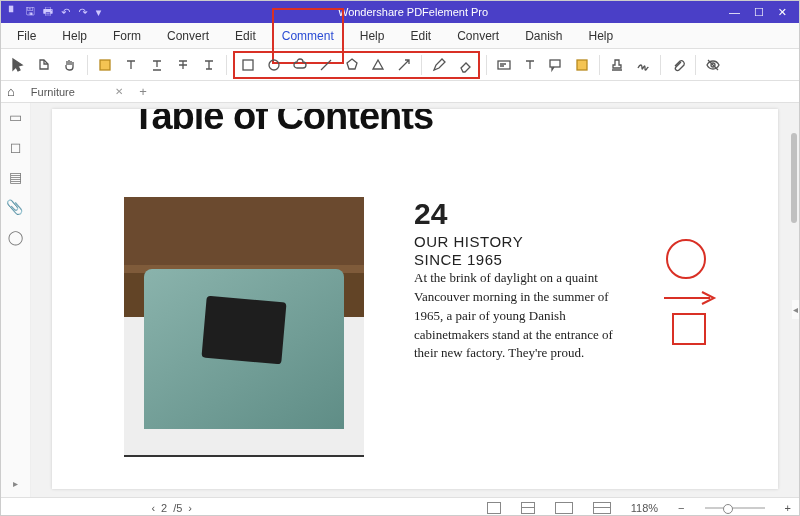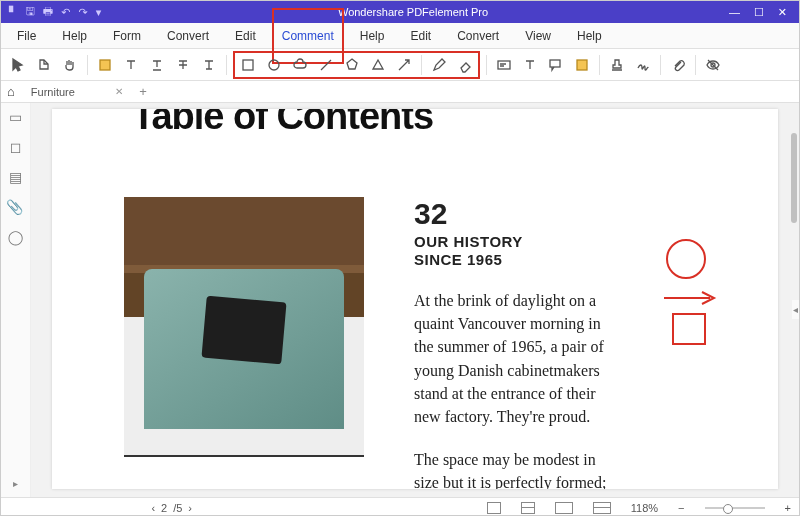--- a/index.html
+++ b/index.html
@@ -29,22 +29,22 @@
 .leftpanel .collapse { margin-top: auto; margin-bottom: 8px; font-size: 10px; color: #888; }
 .docwrap { flex: 1; background: #f2f2f2; position: relative; overflow: hidden; }
 .page { background: #fff; margin: 6px auto 0; width: 726px; height: 380px; box-shadow: 0 0 3px rgba(0,0,0,0.15); position: relative; overflow: hidden; }
 .page-title-cut { position: absolute; top: -14px; left: 80px; font-size: 38px; font-weight: 800; color: #111; letter-spacing: -1px; font-family: Arial, sans-serif; }
 .content { position: absolute; top: 88px; left: 72px; right: 40px; display: flex; gap: 50px; }
 .photo { width: 240px; height: 260px; background: linear-gradient(#6b4a2f 0 68px, #7f5b3a 68px 76px, #624426 76px 120px, #eee 120px); position: relative; border-bottom: 2px solid #333; }
 .photo::before { content:""; position:absolute; left:20px; top:72px; width:200px; height:160px; background: linear-gradient(145deg,#8ab3ac,#5f8d86); border-radius: 8px 8px 0 0; }
 .photo::after { content:""; position:absolute; left:80px; top:102px; width:80px; height:62px; background:#1e1e1e; border-radius:4px; transform: rotate(5deg); }
 .textcol { flex: 1; font-family: Georgia, 'Times New Roman', serif; color: #222; position: relative; }
 .textcol .bignum { font-size: 30px; font-weight: 900; font-family: Arial, sans-serif; }
-.textcol .subhead { font-size: 15px; font-weight: 700; font-family: Arial, sans-serif; margin-top: 2px; line-height: 1.2; letter-spacing: .5px; }
-.textcol p { font-size: 16px; line-height: 1.45; margin-top: 20px; max-width: 200px; }
+.textcol .subhead { font-size: 15px; font-weight: 400; font-family: Arial, sans-serif; margin-top: 2px; line-height: 1.2; letter-spacing: .5px; }
+.textcol p { font-size: 13px; line-height: 1.45; margin-top: 0; max-width: 200px; }
 .annot { position: absolute; right: -30px; }
 .annot.circle { top: 130px; width: 40px; height: 40px; border: 2px solid #d93025; border-radius: 50%; }
 .annot.arrow { top: 182px; right: -34px; }
 .annot.square { top: 204px; right: -30px; width: 34px; height: 32px; border: 2px solid #d93025; }
 .scroll-thumb { position:absolute; right:2px; top:30px; width:6px; height:90px; background:#c0c0c0; border-radius:3px; }
 .rightcollapse { position:absolute; right:0; top:50%; font-size:10px; color:#888; background:#fafafa; padding:4px 1px; cursor:pointer; }
 .statusbar { height: 20px; border-top: 1px solid #e0e0e0; display: flex; align-items: center; font-size: 11px; color: #555; background: #fff; padding: 0 8px; gap: 10px; }
 .statusbar .nav { display: flex; align-items: center; gap: 6px; margin: 0 auto; }
 .statusbar .right { margin-left: auto; display: flex; align-items: center; gap: 20px; }
 .statusbar .viewbtn { width: 14px; height: 12px; border: 1px solid #888; cursor: pointer; }
@@ -74,21 +74,21 @@
 <div class="menubar">
   <div class="item">File</div>
   <div class="item">Help</div>
   <div class="item">Form</div>
   <div class="item">Convert</div>
   <div class="item">Edit</div>
   <div class="item active">Comment</div>
   <div class="item">Help</div>
   <div class="item">Edit</div>
   <div class="item">Convert</div>
-  <div class="item">View</div>
+  <div class="item">Danish</div>
   <div class="item">Help</div>
 </div>
 
 <div class="toolbar">
   <div class="btn">
       <svg viewBox="0 0 16 16">
         <path d="M3 2l9 6-4 1 2 4-2 1-2-4-3 3z" fill="#555"></path>
       </svg>
     </div>
   <div class="btn">
@@ -244,27 +244,26 @@
     <span>📎</span>
     <span>◯</span>
     <span class="collapse">▸</span>
   </div>
   <div class="docwrap">
     <div class="page">
       <div class="page-title-cut">Table of Contents</div>
       <div class="content">
         <div class="photo"></div>
         <div class="textcol">
-          <div class="bignum">32</div>
+          <div class="bignum">24</div>
           <div class="subhead">
             <span>OUR HISTORY</span><br>
             <span>SINCE 1965</span>
           </div>
           <p>At the brink of daylight on a quaint Vancouver morning in the summer of 1965, a pair of young Danish cabinetmakers stand at the entrance of their new factory. They're proud.</p>
-          <p>The space may be modest in size but it is perfectly formed; all painstakingly built by their hands.</p>
         </div>
       </div>
       <div class="annot circle" style="position:absolute; right:72px; top:130px;"></div>
       <svg class="annot arrow" style="position:absolute; right:60px; top:180px;" width="56" height="18">
           <line x1="2" y1="9" x2="48" y2="9" stroke="#d93025" stroke-width="2"></line>
           <path d="M40 3 L52 9 L40 15" fill="none" stroke="#d93025" stroke-width="2"></path>
         </svg>
       <div class="annot square" style="position:absolute; right:72px; top:204px;"></div>
     </div>
     <div class="scroll-thumb"></div>

